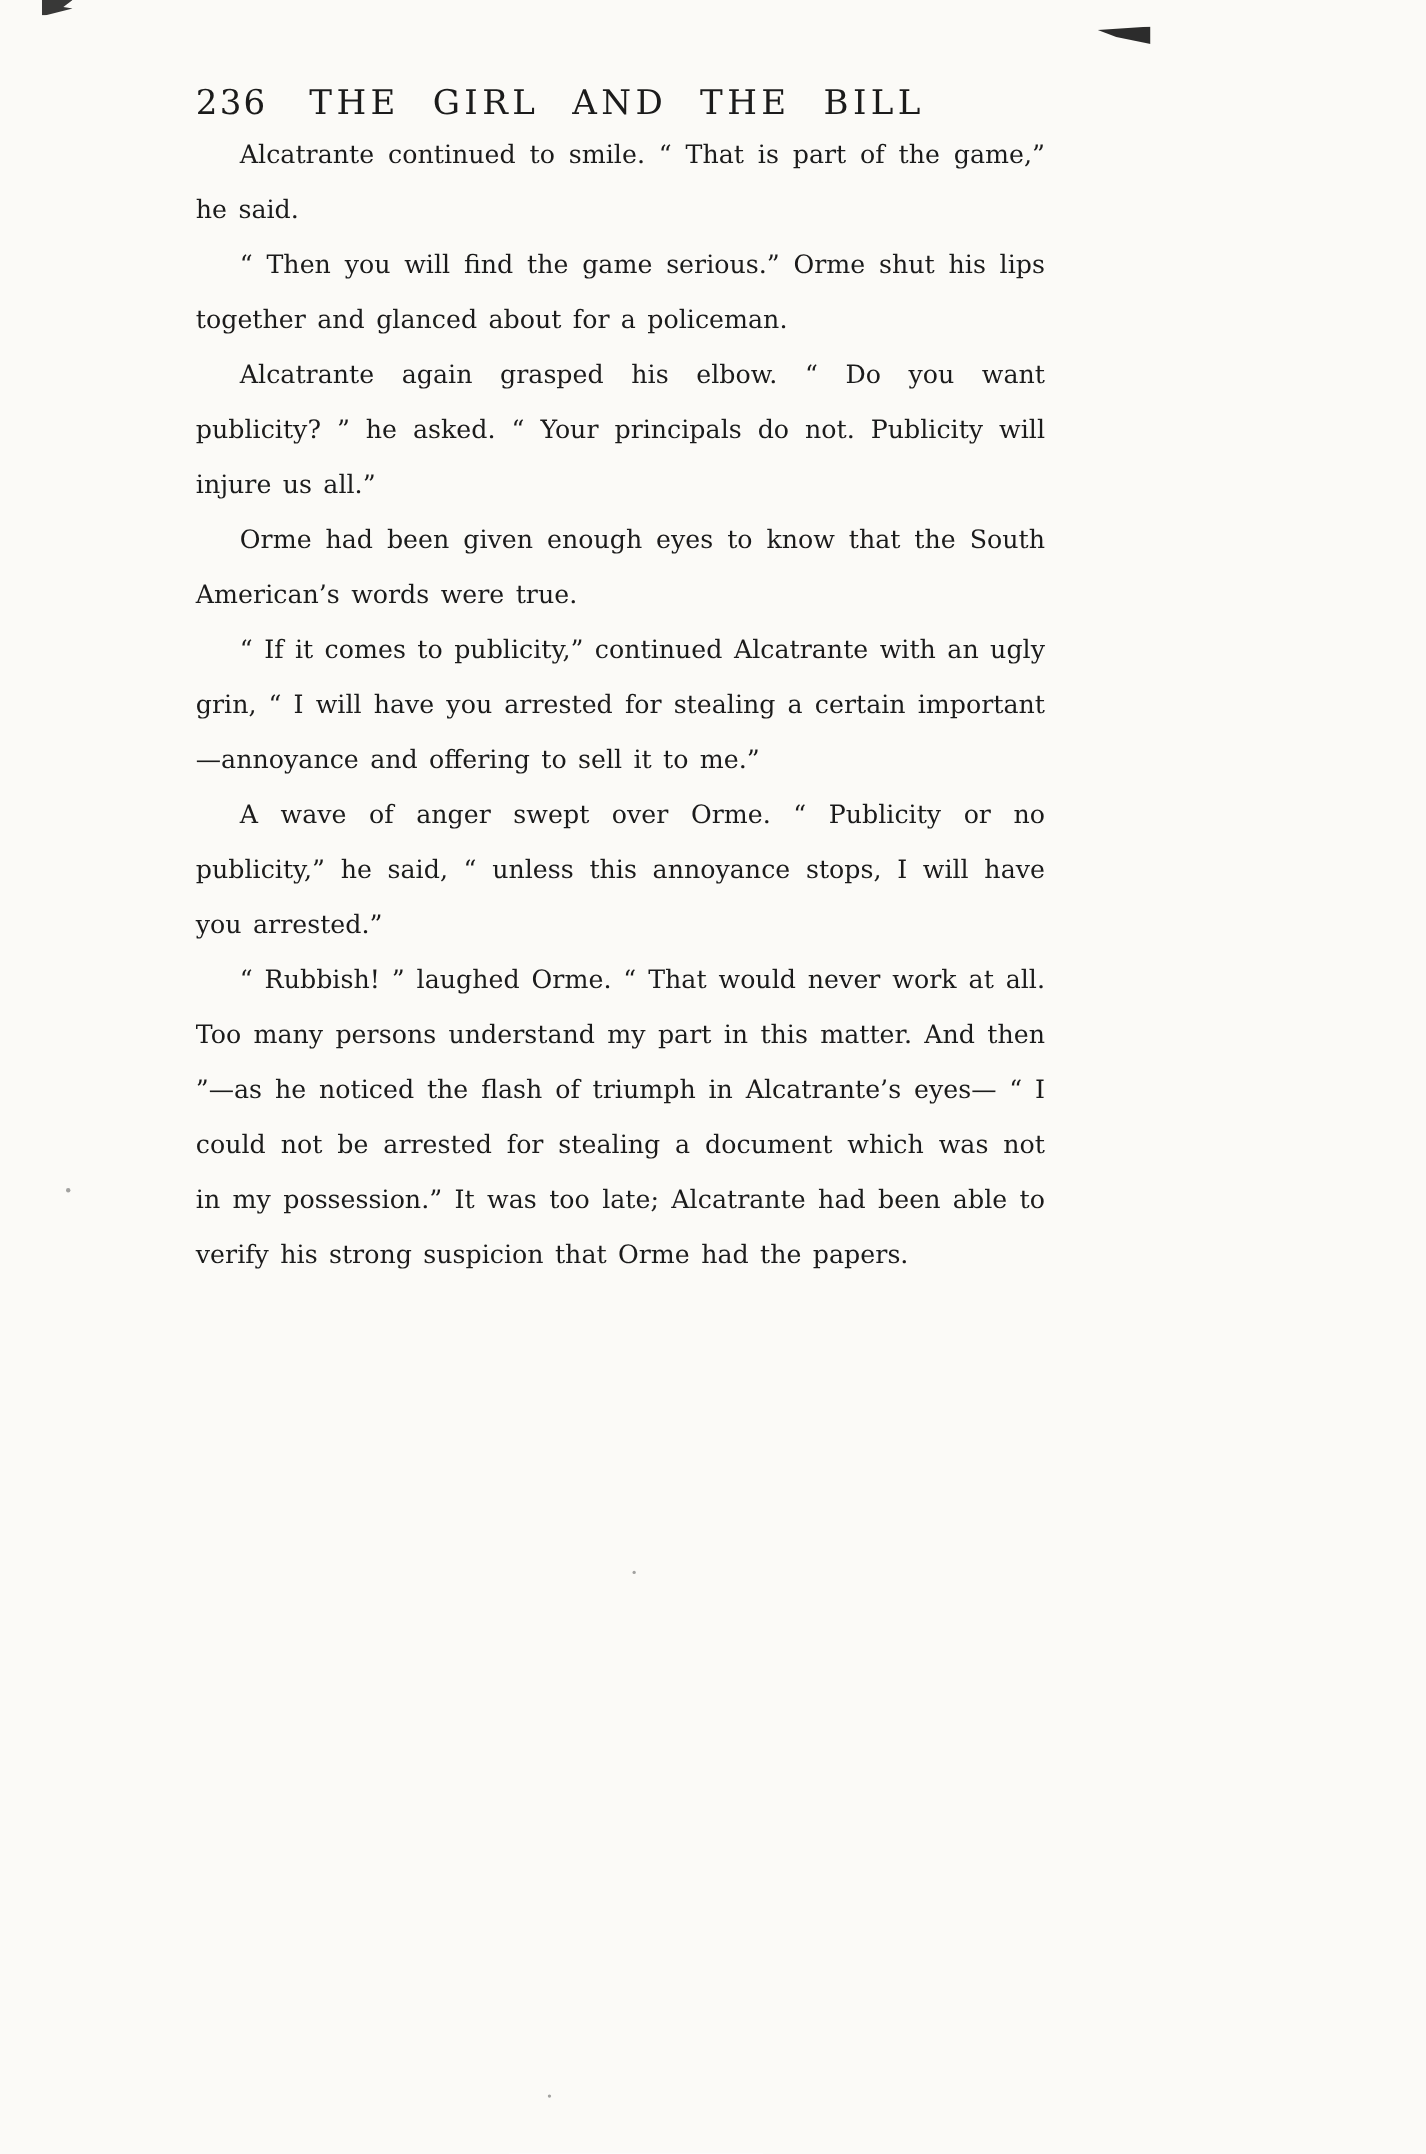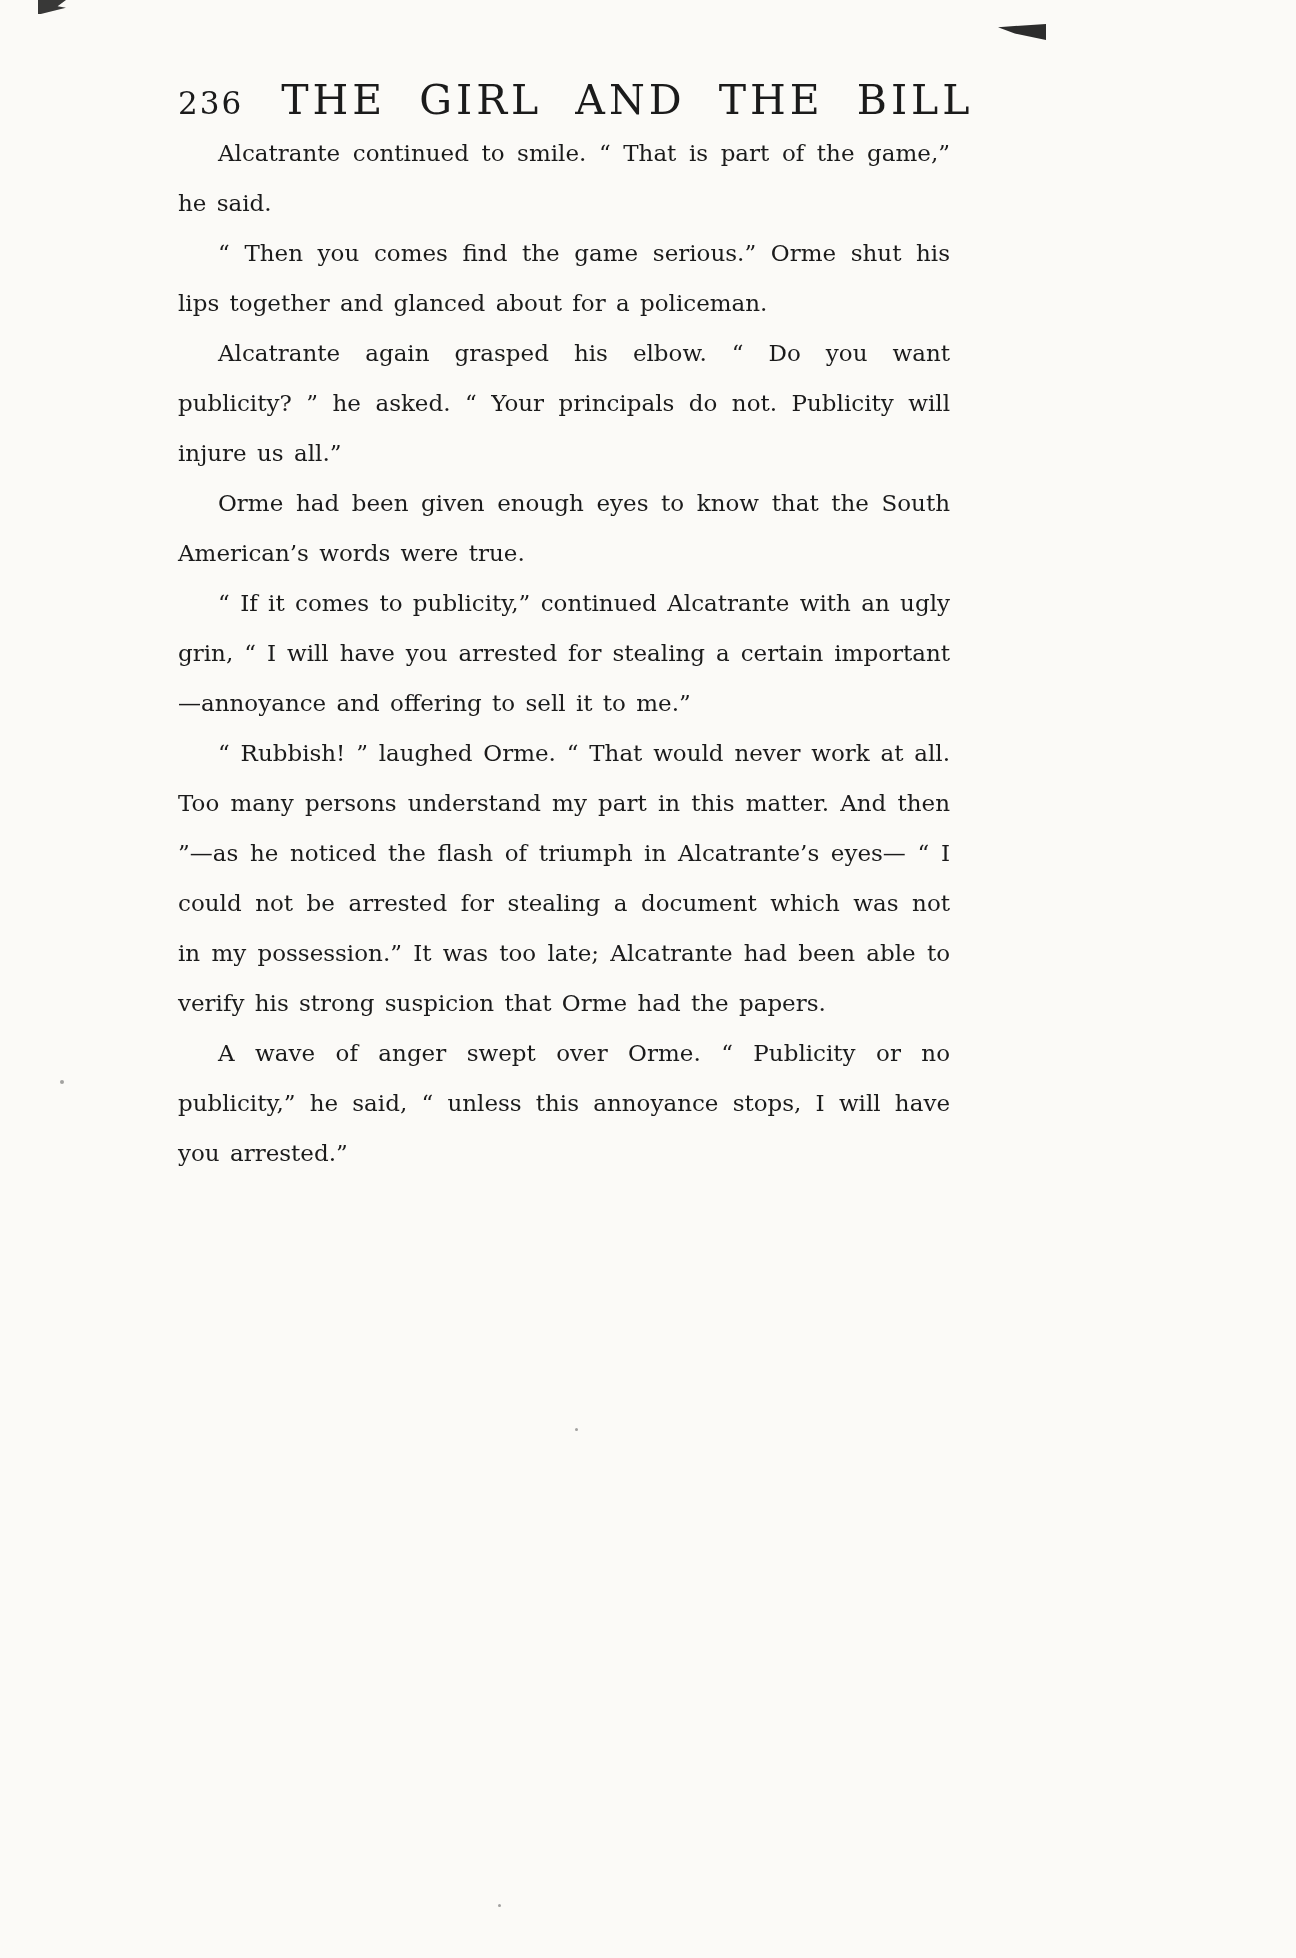--- a/index.html
+++ b/index.html
@@ -54,21 +54,21 @@
     align-items: baseline;
     margin: 0 0 4px 0;
     white-space: nowrap;
   }
   .page-number {
     font-size: 31px;
     letter-spacing: 2px;
     margin-right: 38px;
   }
   .page-title {
-    font-size: 41px;
+    font-size: 31px;
     letter-spacing: 4px;
     word-spacing: 16px;
   }
   .body-text p {
     margin: 0;
     font-size: 23px;
     line-height: 50px;
     text-align: justify;
     text-indent: 40px;
     word-spacing: 3px;
@@ -87,23 +87,23 @@
 
   <div class="text-block">
 
     <div class="page-header">
       <span class="page-number">236</span>
       <span class="page-title">THE GIRL AND THE BILL</span>
     </div>
 
     <div class="body-text">
       <p>Alcatrante continued to smile. “ That is part of the game,” he said.</p>
-      <p>“ Then you comes find the game serious.” Orme shut his lips together and glanced about for a policeman.</p>
+      <p>“ Then you will find the game serious.” Orme shut his lips together and glanced about for a policeman.</p>
       <p>Alcatrante again grasped his elbow. “ Do you want publicity? ” he asked. “ Your principals do not. Publicity will injure us all.”</p>
       <p>Orme had been given enough eyes to know that the South American’s words were true.</p>
       <p>“ If it comes to publicity,” continued Alcatrante with an ugly grin, “ I will have you arrested for stealing a certain important—annoyance and offering to sell it to me.”</p>
+      <p>A wave of anger swept over Orme. “ Publicity or no publicity,” he said, “ unless this annoyance stops, I will have you arrested.”</p>
       <p>“ Rubbish! ” laughed Orme. “ That would never work at all. Too many persons understand my part in this matter. And then ”—as he noticed the flash of triumph in Alcatrante’s eyes— “ I could not be arrested for stealing a document which was not in my possession.” It was too late; Alcatrante had been able to verify his strong suspicion that Orme had the papers.</p>
-      <p>A wave of anger swept over Orme. “ Publicity or no publicity,” he said, “ unless this annoyance stops, I will have you arrested.”</p>
     </div>
 
   </div>
 
 </div>
 
 </body></html>

